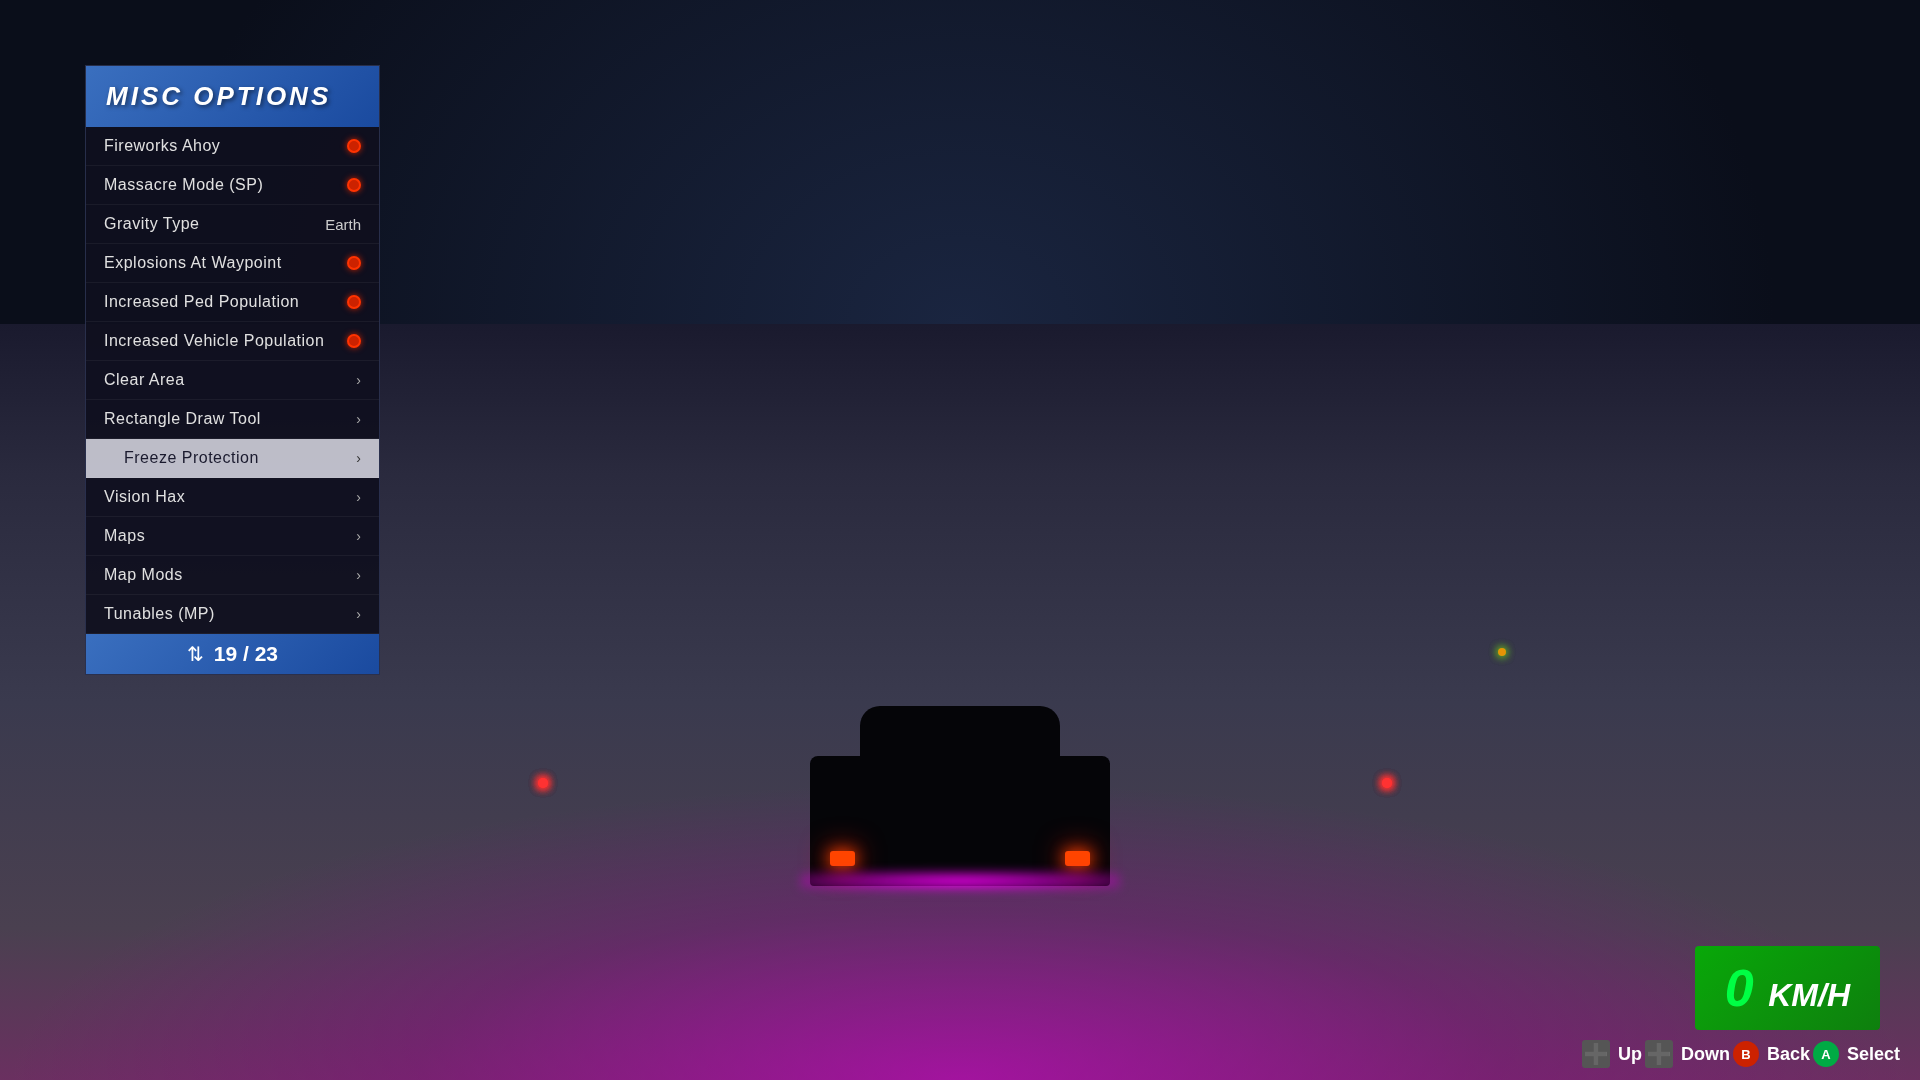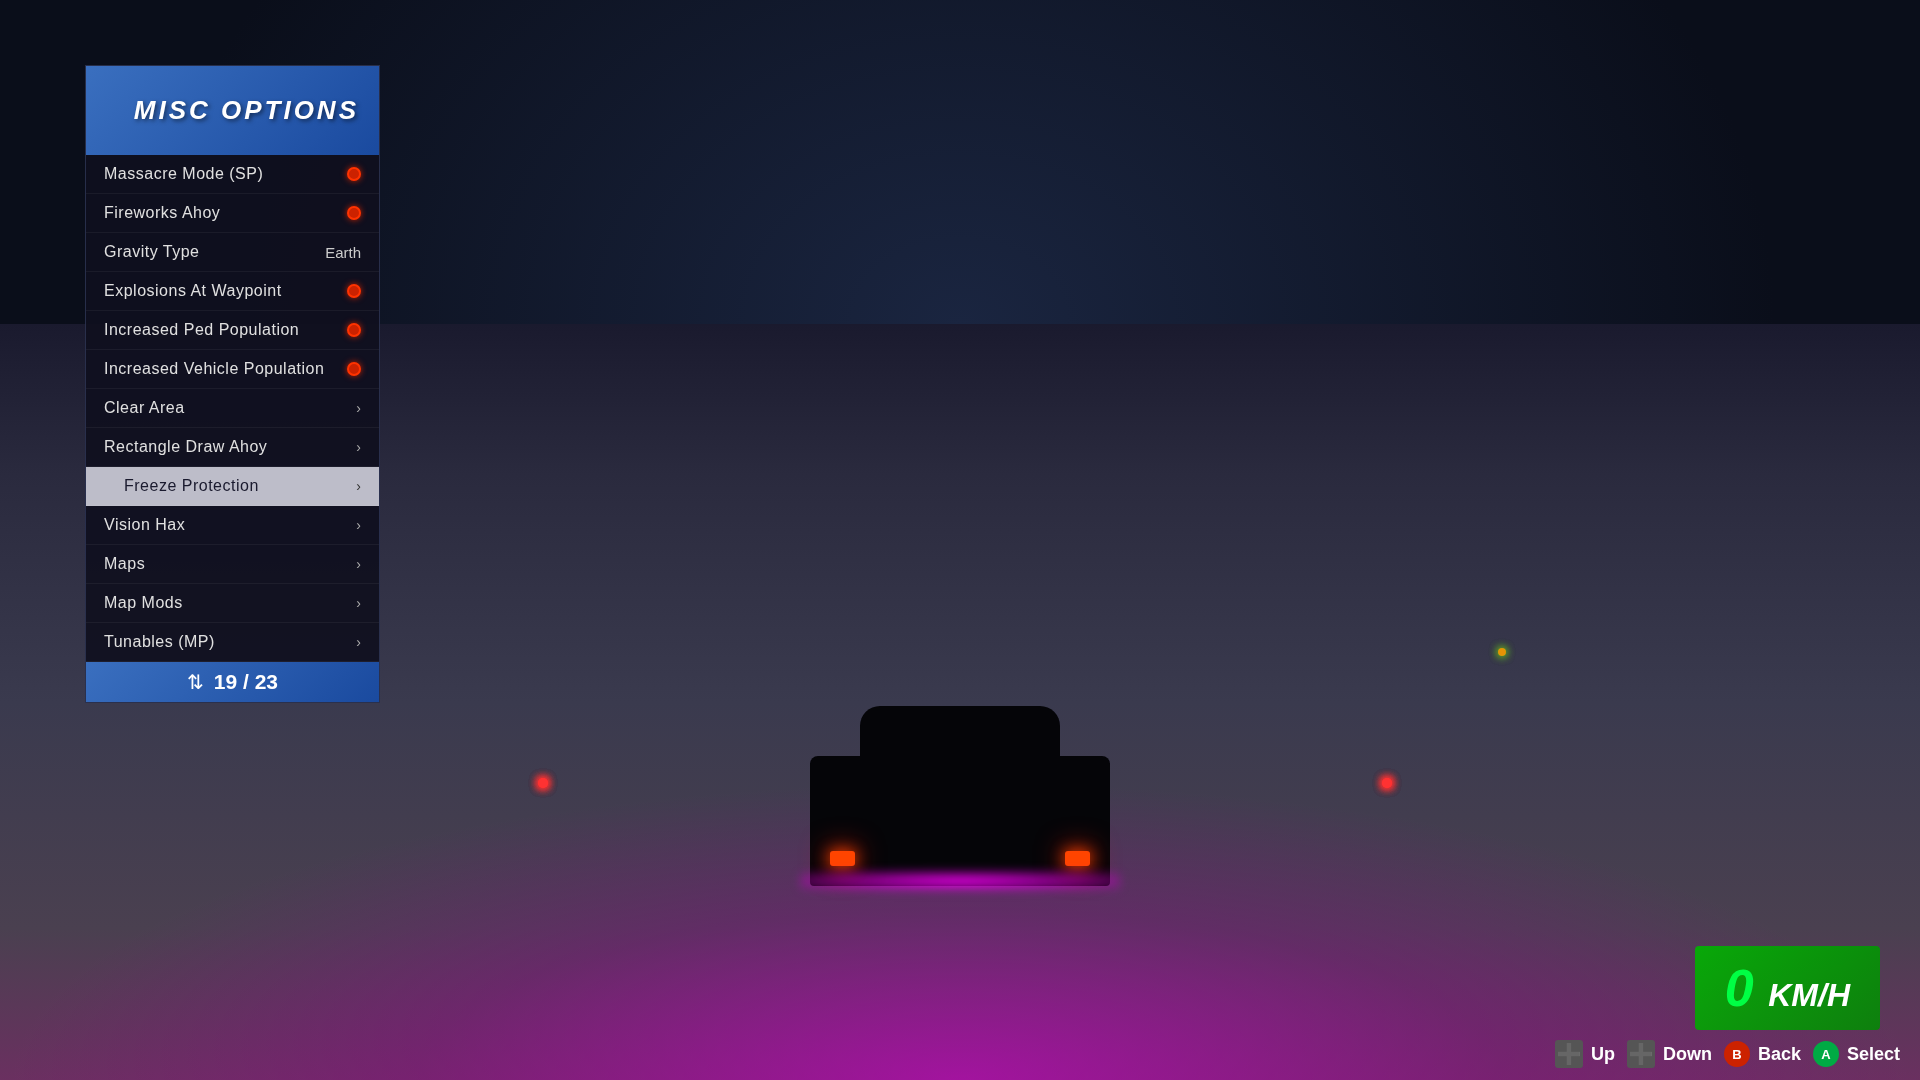--- a/index.html
+++ b/index.html
@@ -139,21 +139,21 @@
       margin-left: 8px;
     }
 
     
     .controller-hints {
       position: absolute;
       bottom: 12px;
       right: 20px;
       display: flex;
       align-items: center;
-      gap: 12px;
+      gap: 3px;
     }
 
     .hint-item {
       display: flex;
       align-items: center;
       gap: 8px;
       color: white;
       font-size: 18px;
       font-weight: 600;
     }
@@ -199,22 +199,22 @@
       position: absolute;
       top: 65px;
       left: 85px;
       width: 295px;
       background: rgba(15, 15, 30, 0.92);
       border: 1px solid rgba(100, 120, 180, 0.3);
     }
 
     .menu-header {
       background: linear-gradient(135deg, #3a6fbf, #1a4a9f);
-      padding: 29px 20px;
-      text-align: right;
+      padding: 15px 20px;
+      text-align: left;
     }
 
     .menu-title {
       color: white;
       font-size: 26px;
       font-weight: 900;
       text-transform: uppercase;
       letter-spacing: 3px;
       font-style: italic;
       text-shadow: 2px 2px 4px rgba(0,0,0,0.5);
@@ -358,30 +358,30 @@
 </div>
 
 <div class="menu-panel">
   <div class="menu-header">
     <div class="menu-title">MISC OPTIONS</div>
   </div>
 
   <div class="menu-items">
 
     <div class="menu-item">
+      <span class="item-label">Fireworks Ahoy</span>
+      <div class="toggle-red"></div>
+    </div>
+
+    <div class="menu-item">
       <span class="item-label">Massacre Mode (SP)</span>
       <div class="toggle-red"></div>
     </div>
 
     <div class="menu-item">
-      <span class="item-label">Fireworks Ahoy</span>
-      <div class="toggle-red"></div>
-    </div>
-
-    <div class="menu-item">
       <span class="item-label">Gravity Type</span>
       <span class="item-value">Earth</span>
     </div>
 
 
     <div class="menu-item">
       <span class="item-label">Explosions At Waypoint</span>
       <div class="toggle-red"></div>
     </div>
 
@@ -394,21 +394,21 @@
       <span class="item-label">Increased Vehicle Population</span>
       <div class="toggle-red"></div>
     </div>
 
     <div class="menu-item">
       <span class="item-label">Clear Area</span>
       <span class="submenu-arrow">›</span>
     </div>
 
     <div class="menu-item">
-      <span class="item-label">Rectangle Draw Ahoy</span>
+      <span class="item-label">Rectangle Draw Tool</span>
       <span class="submenu-arrow">›</span>
     </div>
 
     <div class="menu-item active">
       <span class="item-label">Freeze Protection</span>
       <span class="submenu-arrow" style="color:#333;">›</span>
     </div>
 
     <div class="menu-item">
       <span class="item-label">Vision Hax</span>

